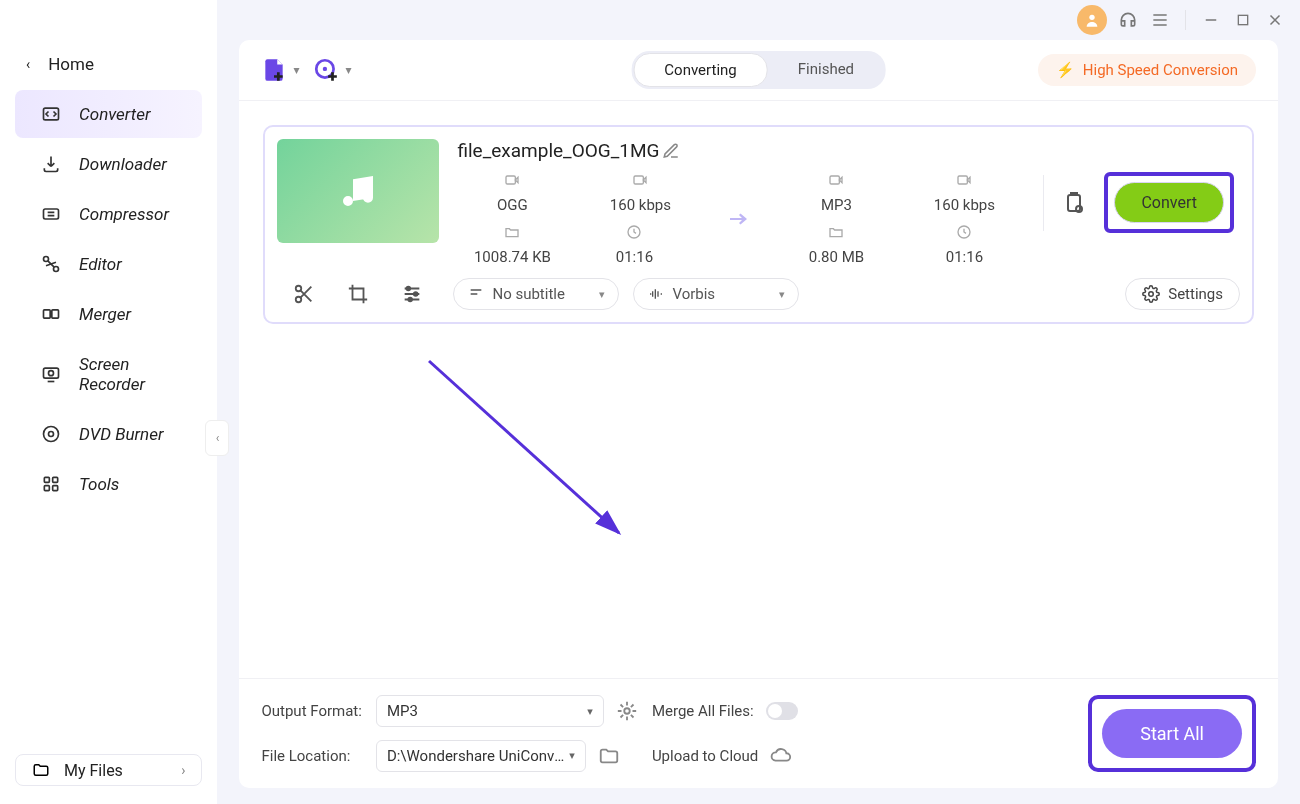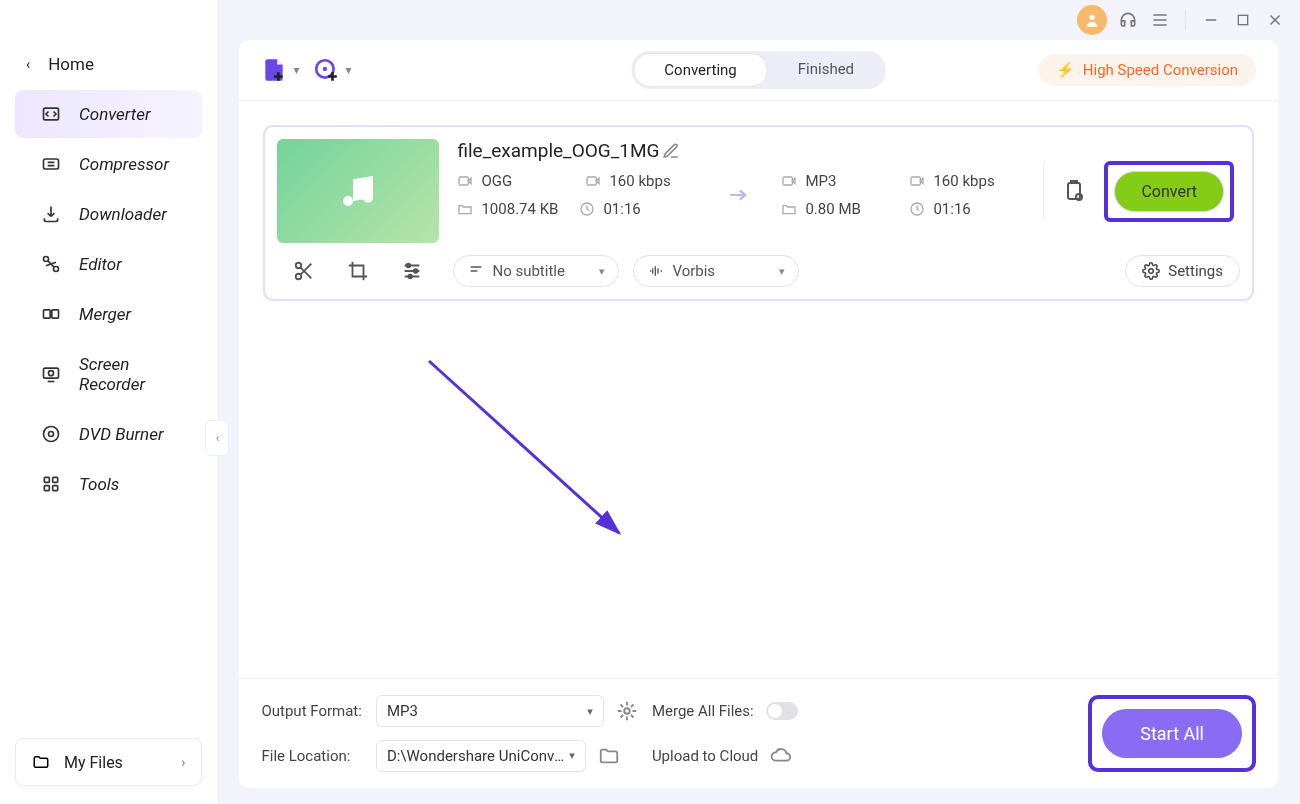--- a/index.html
+++ b/index.html
@@ -8,21 +8,21 @@
 
 .sidebar { width: 237px; background: #ffffff; height: 100%; padding-top: 40px; position: relative; }
 .home-item { display: flex; align-items: center; gap: 18px; padding: 14px 26px; margin-bottom: 2px; cursor: pointer; }
 .home-item .chev { font-size: 14px; color: #222; }
 .home-item span.label { font-size: 17px; color: #222; }
 .nav-item { display: flex; align-items: center; gap: 18px; padding: 14px 26px; margin: 2px 15px; border-radius: 8px; cursor: pointer; }
 .nav-item.active { background: linear-gradient(90deg,#ece7ff 0%, #f6f3ff 100%); }
 .nav-item .icon { width: 20px; height: 20px; color: #333; flex-shrink: 0; }
 .nav-item .label { font-size: 17px; color: #222; font-style: italic; }
 .collapse-handle { position: absolute; right: -12px; top: 420px; width: 24px; height: 36px; background: #fff; border: 1px solid #eee; border-radius: 6px; display:flex; align-items:center; justify-content:center; font-size:12px; color:#888; cursor:pointer; }
-.my-files { position: absolute; bottom: 18px; left: 15px; right: 15px; height: 48px; border: 1px solid #e8e8f0; border-radius: 8px; display:flex; align-items:center; padding: 0 16px; gap: 14px; cursor:pointer; }
+.my-files { position: absolute; bottom: 18px; left: 15px; right: 15px; height: 32px; border: 1px solid #e8e8f0; border-radius: 8px; display:flex; align-items:center; padding: 0 16px; gap: 14px; cursor:pointer; }
 .my-files .icon { width:18px; height:18px; }
 .my-files .label { flex:1; font-size:16px; color:#222; }
 .my-files .chev { font-size:14px; color:#888; }
 
 
 .main { flex: 1; display: flex; flex-direction: column; position: relative; }
 .titlebar { height: 40px; display:flex; align-items:center; justify-content:flex-end; gap: 10px; padding-right: 14px; }
 .avatar { width: 30px; height:30px; border-radius:50%; background:#f8b96a; display:flex; align-items:center; justify-content:center; font-size:16px; color:#fff; }
 .tb-icon { width: 22px; height:22px; color:#777; cursor:pointer; display:flex; align-items:center; justify-content:center; }
 .tb-sep { width: 1px; height: 20px; background:#e3e3e8; margin: 0 4px; }
@@ -44,21 +44,21 @@
 .file-card { border: 2px solid #e0dcfb; border-radius: 10px; padding: 12px; display:flex; flex-direction:column; gap:12px; }
 .file-card .row1 { display:flex; gap: 18px; align-items:stretch; }
 .thumb { width: 162px; height: 104px; background: linear-gradient(135deg,#73d39b, #b7e4a9); border-radius:6px; display:flex; align-items:center; justify-content:center; }
 .thumb svg { width:40px; height:40px; color:#fff; }
 .file-meta { flex:1; display:flex; flex-direction:column; gap:10px; }
 .file-title { display:flex; align-items:center; gap:2px; }
 .file-title .name { font-size: 19px; color:#222; }
 .file-title .edit-icon { width:18px; height:18px; color:#888; cursor:pointer; }
 .meta-row { display:flex; align-items:center; gap: 18px; font-size:15px; color:#444; position:relative; }
 .meta-block { display:flex; flex-direction:column; gap:10px; }
-.meta-item { display:flex; align-items:center; gap:8px; min-width: 110px; }
+.meta-item { display:flex; align-items:center; gap:8px; min-width: 110px; flex-direction: column; }
 .meta-item .mi { width:16px; height:16px; color:#aaa; }
 .arrow { width: 30px; height:24px; color:#bfb6f5; margin: 0 10px; }
 .actions-col { display:flex; align-items:center; gap: 18px; padding: 0 6px; }
 .vsep { width:1px; height:56px; background:#eaeaf0; }
 .clipboard-icon { width:24px; height:24px; color:#555; cursor:pointer; position:relative; }
 .convert-btn-wrap { border:4px solid #5630d9; border-radius:6px; padding: 6px; }
 .convert-btn { border: 1px solid #d9d5f3; border-radius: 22px; padding: 10px 26px; font-size:16px; color:#333; background:#84cc16; cursor:pointer; }
 
 .row2 { display:flex; align-items:center; gap: 14px; }
 .thumb-tools { display:flex; width:162px; justify-content:space-around; }
@@ -97,30 +97,30 @@
 
   <div class="nav-item active">
     <svg class="icon" viewBox="0 0 24 24" fill="none" stroke="currentColor" stroke-width="2">
         <rect x="3" y="5" width="18" height="14" rx="2"></rect>
         <path d="M9 9l-3 3 3 3M15 9l3 3-3 3"></path>
       </svg>
     <span class="label">Converter</span>
   </div>
   <div class="nav-item">
     <svg class="icon" viewBox="0 0 24 24" fill="none" stroke="currentColor" stroke-width="2">
+        <path d="M12 3v12m0 0l-4-4m4 4l4-4M4 17v2a2 2 0 002 2h12a2 2 0 002-2v-2"></path>
+      </svg>
+    <span class="label">Downloader</span>
+  </div>
+  <div class="nav-item">
+    <svg class="icon" viewBox="0 0 24 24" fill="none" stroke="currentColor" stroke-width="2">
         <rect x="3" y="6" width="18" height="12" rx="2"></rect>
         <path d="M8 10h8M8 14h8"></path>
       </svg>
     <span class="label">Compressor</span>
-  </div>
-  <div class="nav-item">
-    <svg class="icon" viewBox="0 0 24 24" fill="none" stroke="currentColor" stroke-width="2">
-        <path d="M12 3v12m0 0l-4-4m4 4l4-4M4 17v2a2 2 0 002 2h12a2 2 0 002-2v-2"></path>
-      </svg>
-    <span class="label">Downloader</span>
   </div>
   <div class="nav-item">
     <svg class="icon" viewBox="0 0 24 24" fill="none" stroke="currentColor" stroke-width="2">
         <circle cx="6" cy="6" r="3"></circle>
         <circle cx="18" cy="18" r="3"></circle>
         <path d="M8.5 8.5l7 7M6 14l12-4"></path>
       </svg>
     <span class="label">Editor</span>
   </div>
   <div class="nav-item">

